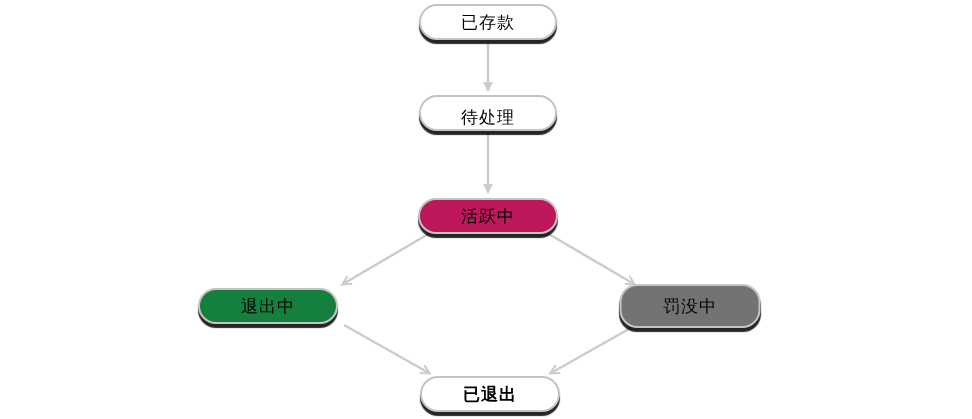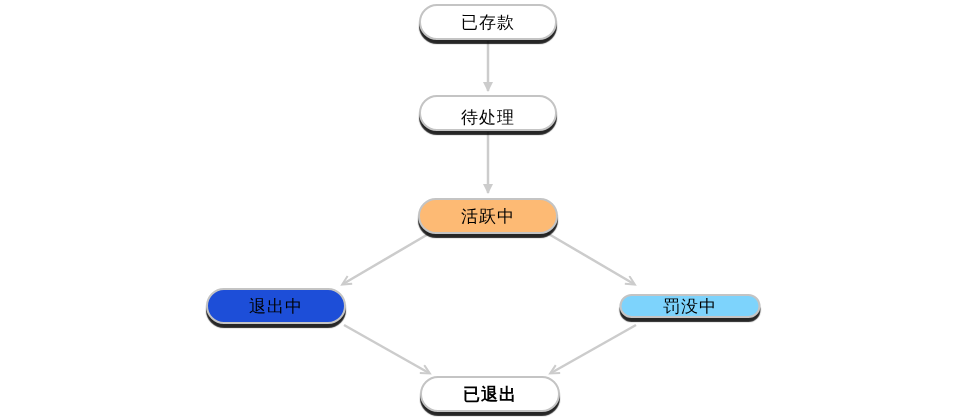--- a/index.html
+++ b/index.html
@@ -60,25 +60,25 @@
       <line x1="344" y1="325" x2="429" y2="373" stroke="#cccccc" stroke-width="2.5" marker-end="url(#vee)"></line>
       <line x1="636" y1="325" x2="551" y2="373" stroke="#cccccc" stroke-width="2.5" marker-end="url(#vee)"></line>
     </svg>
 
   <div class="node" style="left: 488px; top: 22px; width: 138px; height: 36px; background: rgb(255, 255, 255); border-color: rgb(196, 196, 196); color: rgb(0, 0, 0); font-family: Liberation Serif, serif;">
     <span>已存款</span>
   </div>
   <div class="node" style="left: 488px; top: 113px; width: 138px; height: 36px; background: rgb(255, 255, 255); border-color: rgb(196, 196, 196); color: rgb(0, 0, 0); align-items: flex-end;">
     <span>待处理</span>
   </div>
-  <div class="node" style="left: 488px; top: 216px; width: 140px; height: 36px; background: #fdba74; border-color: rgb(196, 196, 196); color: rgb(0, 0, 0);">
+  <div class="node" style="left: 488px; top: 216px; width: 140px; height: 36px; background: #be185d; border-color: rgb(196, 196, 196); color: rgb(0, 0, 0);">
     <span>活跃中</span>
   </div>
-  <div class="node" style="left: 276px; top: 306px; width: 140px; height: 36px; background: #1d4ed8; border-color: rgb(196, 196, 196); color: rgb(0, 0, 0);">
+  <div class="node" style="left: 268px; top: 306px; width: 140px; height: 36px; background: #15803d; border-color: rgb(196, 196, 196); color: rgb(0, 0, 0);">
     <span>退出中</span>
   </div>
-  <div class="node" style="left: 690px; top: 306px; width: 141px; height: 24px; background: #7dd3fc; border-color: rgb(196, 196, 196); color: rgb(0, 0, 0); font-family: Liberation Mono, monospace;">
+  <div class="node" style="left: 690px; top: 306px; width: 141px; height: 44px; background: #737373; border-color: rgb(196, 196, 196); color: rgb(0, 0, 0); font-family: Liberation Mono, monospace;">
     <span>罚没中</span>
   </div>
   <div class="node" style="left: 490px; top: 394px; width: 140px; height: 36px; background: rgb(255, 255, 255); border-color: rgb(196, 196, 196); color: rgb(0, 0, 0); font-weight: bold;">
     <span>已退出</span>
   </div>
 </div>
 
 </body></html>

